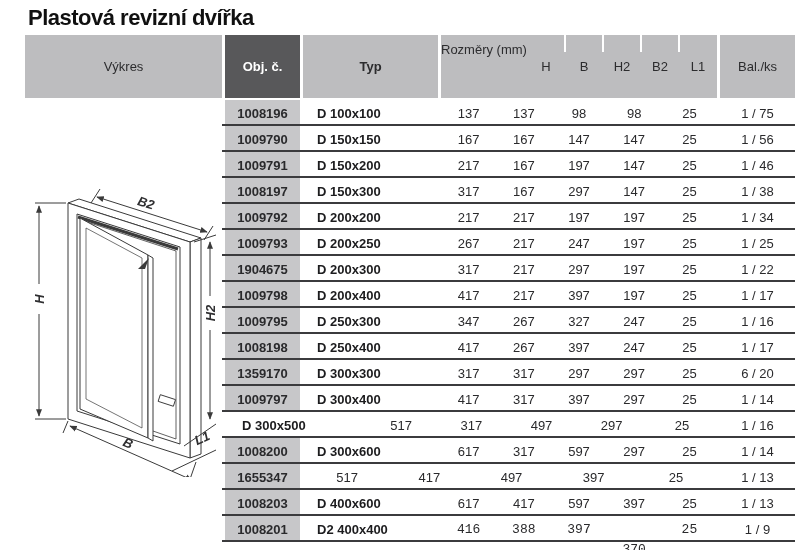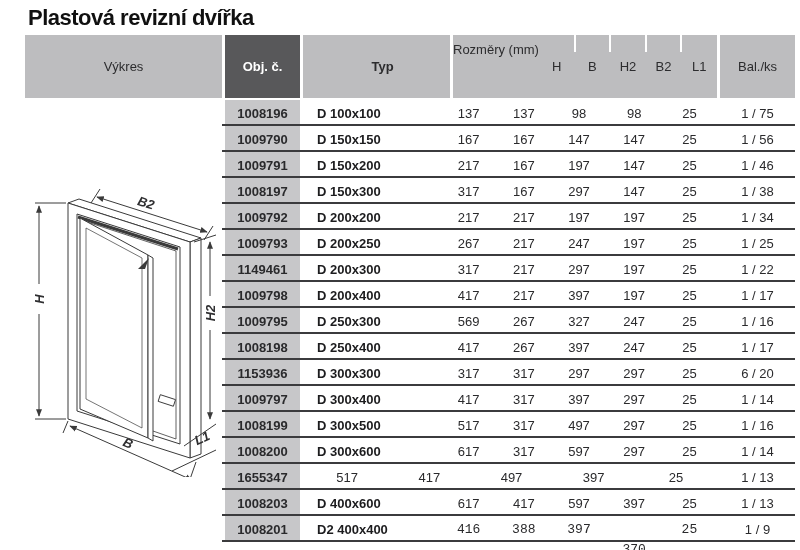--- a/index.html
+++ b/index.html
@@ -18,21 +18,21 @@
     background:#bdbdbf; display:flex; align-items:center; justify-content:center;
     font-size:13px; color:#2c2c2e;
   }
   .gapcol { width:3px; background:#fff; flex:0 0 3px; }
   .col-vykres { width:197px; flex:0 0 197px; }
   .col-obj    { width:75px;  flex:0 0 75px; }
   .col-typ    { width:135px; flex:0 0 135px; }
   .col-group  { flex:1 1 auto; }
   .col-bal    { width:75px;  flex:0 0 75px; }
   .h-obj { background:#58585a; color:#fff; font-weight:bold; }
-  .h-typ { font-weight:bold;padding-left:12px; }
+  .h-typ { font-weight:bold; }
   .h-group { display:flex; flex-direction:row; align-items:stretch; justify-content:flex-start; padding:0; }
   .h-group-title { height:29px; display:flex; align-items:center; justify-content:center; font-size:13px; }
   .h-dims-row { flex:1; display:flex; }
   .h-dim { flex:1; display:flex; align-items:center; justify-content:center; position:relative; font-size:13px; }
   .h-dim:not(:first-child)::before {
     content:''; position:absolute; left:-1px; top:-3px; width:2px; height:20px; background:#fff;
   }
   .tbody { margin-top:2px; }
   .trow { display:flex; height:26px; position:relative; }
   .trow::after {
@@ -230,21 +230,21 @@
             <div class="tcell td-dim" style="flex: 1 1 0%;">247</div>
             <div class="tcell td-dim" style="flex: 1 1 0%;">197</div>
             <div class="tcell td-dim" style="flex: 1 1 0%;">25</div>
           </div>
           <div class="gapcol"></div>
           <div class="tcell td-bal col-bal">1 / 25</div>
         </div>
         <div class="trow">
           <div class="tcell td-vykres col-vykres"></div>
           <div class="gapcol"></div>
-          <div class="tcell td-obj col-obj">1149461</div>
+          <div class="tcell td-obj col-obj">1904675</div>
           <div class="gapcol"></div>
           <div class="tcell td-typ col-typ">D 200x300</div>
           <div class="gapcol"></div>
           <div class="tcell td-dims col-group" style="display: flex;">
             <div class="tcell td-dim" style="flex: 1 1 0%;">317</div>
             <div class="tcell td-dim" style="flex: 1 1 0%;">217</div>
             <div class="tcell td-dim" style="flex: 1 1 0%;">297</div>
             <div class="tcell td-dim" style="flex: 1 1 0%;">197</div>
             <div class="tcell td-dim" style="flex: 1 1 0%;">25</div>
           </div>
@@ -269,21 +269,21 @@
           <div class="tcell td-bal col-bal">1 / 17</div>
         </div>
         <div class="trow">
           <div class="tcell td-vykres col-vykres"></div>
           <div class="gapcol"></div>
           <div class="tcell td-obj col-obj">1009795</div>
           <div class="gapcol"></div>
           <div class="tcell td-typ col-typ">D 250x300</div>
           <div class="gapcol"></div>
           <div class="tcell td-dims col-group" style="display: flex;">
-            <div class="tcell td-dim" style="flex: 1 1 0%;">569</div>
+            <div class="tcell td-dim" style="flex: 1 1 0%;">347</div>
             <div class="tcell td-dim" style="flex: 1 1 0%;">267</div>
             <div class="tcell td-dim" style="flex: 1 1 0%;">327</div>
             <div class="tcell td-dim" style="flex: 1 1 0%;">247</div>
             <div class="tcell td-dim" style="flex: 1 1 0%;">25</div>
           </div>
           <div class="gapcol"></div>
           <div class="tcell td-bal col-bal">1 / 16</div>
         </div>
         <div class="trow">
           <div class="tcell td-vykres col-vykres"></div>
@@ -298,21 +298,21 @@
             <div class="tcell td-dim" style="flex: 1 1 0%;">397</div>
             <div class="tcell td-dim" style="flex: 1 1 0%;">247</div>
             <div class="tcell td-dim" style="flex: 1 1 0%;">25</div>
           </div>
           <div class="gapcol"></div>
           <div class="tcell td-bal col-bal">1 / 17</div>
         </div>
         <div class="trow">
           <div class="tcell td-vykres col-vykres"></div>
           <div class="gapcol"></div>
-          <div class="tcell td-obj col-obj">1153936</div>
+          <div class="tcell td-obj col-obj">1359170</div>
           <div class="gapcol"></div>
           <div class="tcell td-typ col-typ">D 300x300</div>
           <div class="gapcol"></div>
           <div class="tcell td-dims col-group" style="display: flex;">
             <div class="tcell td-dim" style="flex: 1 1 0%;">317</div>
             <div class="tcell td-dim" style="flex: 1 1 0%;">317</div>
             <div class="tcell td-dim" style="flex: 1 1 0%;">297</div>
             <div class="tcell td-dim" style="flex: 1 1 0%;">297</div>
             <div class="tcell td-dim" style="flex: 1 1 0%;">25</div>
           </div>
@@ -332,21 +332,20 @@
             <div class="tcell td-dim" style="flex: 1 1 0%;">397</div>
             <div class="tcell td-dim" style="flex: 1 1 0%;">297</div>
             <div class="tcell td-dim" style="flex: 1 1 0%;">25</div>
           </div>
           <div class="gapcol"></div>
           <div class="tcell td-bal col-bal">1 / 14</div>
         </div>
         <div class="trow">
           <div class="tcell td-vykres col-vykres"></div>
           <div class="gapcol"></div>
-          <div class="tcell td-obj col-obj">1008199</div>
           <div class="gapcol"></div>
           <div class="tcell td-typ col-typ">D 300x500</div>
           <div class="gapcol"></div>
           <div class="tcell td-dims col-group" style="display: flex;">
             <div class="tcell td-dim" style="flex: 1 1 0%;">517</div>
             <div class="tcell td-dim" style="flex: 1 1 0%;">317</div>
             <div class="tcell td-dim" style="flex: 1 1 0%;">497</div>
             <div class="tcell td-dim" style="flex: 1 1 0%;">297</div>
             <div class="tcell td-dim" style="flex: 1 1 0%;">25</div>
           </div>

